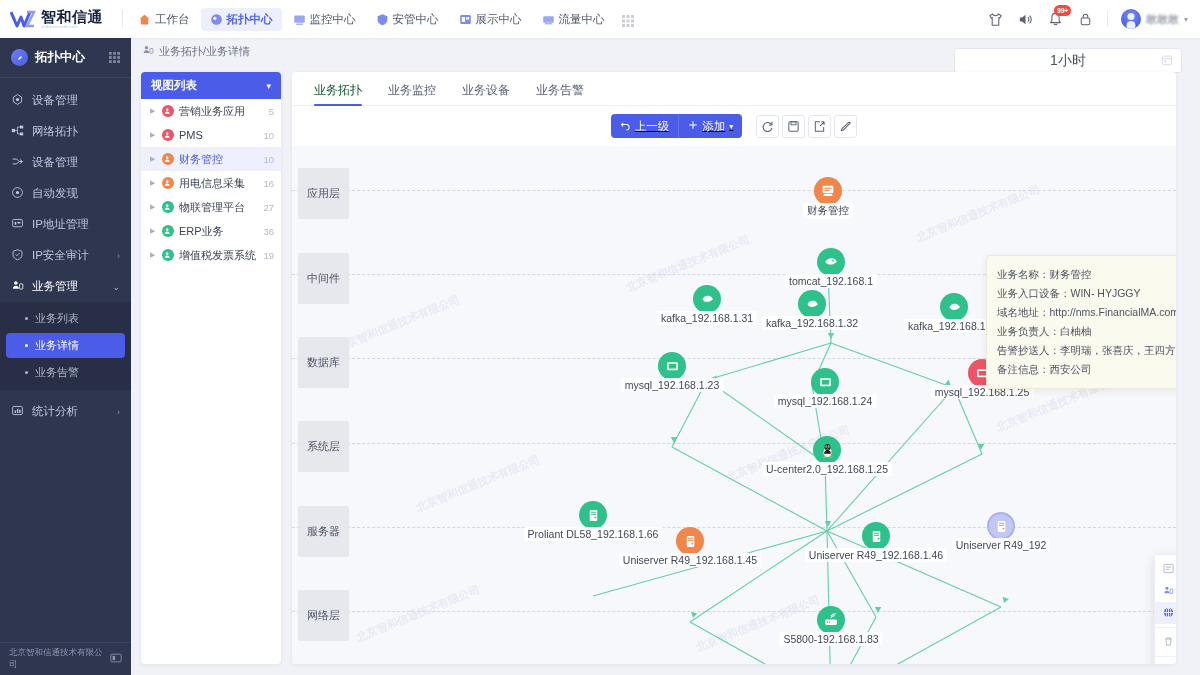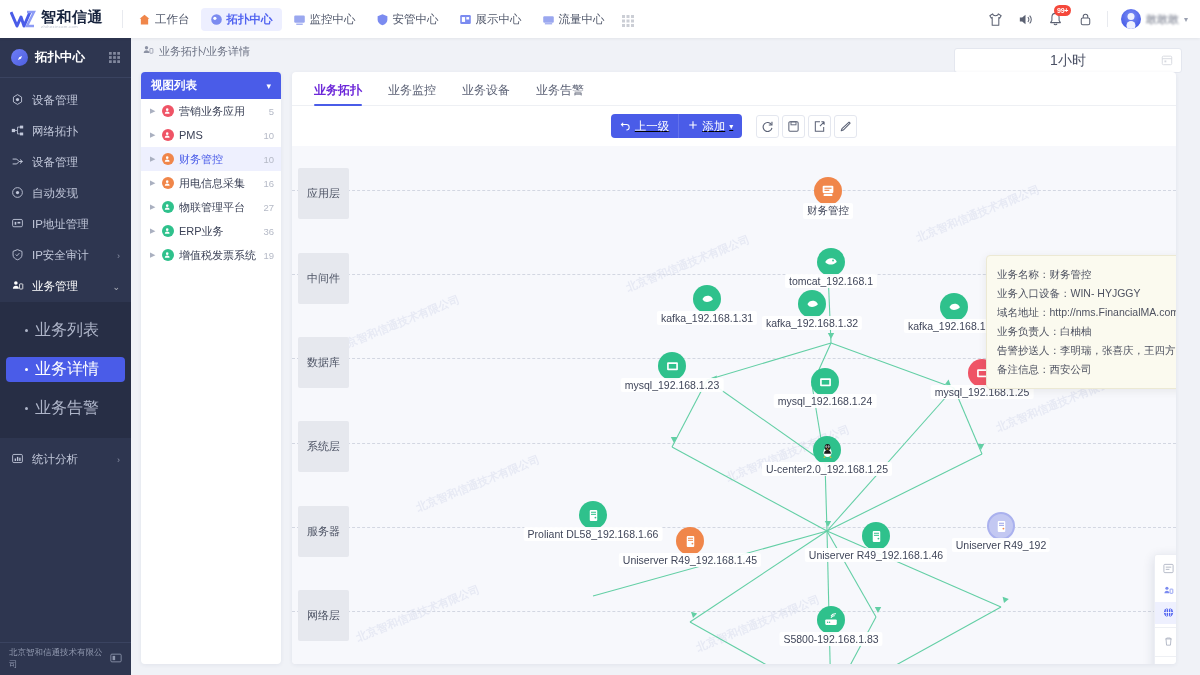--- a/index.html
+++ b/index.html
@@ -77,22 +77,22 @@
   .sb-list { padding-top: 7px; }
   .sb-item {
     display: flex; align-items: center; gap: 8px; height: 31px;
     padding: 0 11px; font-size: 11.5px; color: #c2c8da; cursor: pointer;
   }
   .sb-item .chev { margin-left: auto; font-size: 9px; opacity: .6; }
   .sb-item.open { color: #ffffff; }
   .sb-sub { background: #272e45; padding: 2px 0 3px; }
   .sb-subitem {
     display: flex; align-items: center; gap: 7px; height: 25px;
-    margin: 14px 6px; padding-left: 19px; border-radius: 4px;
-    font-size: 16px; color: #aeb5c9; cursor: pointer;
+    margin: 2px 6px; padding-left: 19px; border-radius: 4px;
+    font-size: 11px; color: #aeb5c9; cursor: pointer;
   }
   .sb-subitem .dot { width:3px; height:3px; border-radius:50%; background: currentColor; }
   .sb-subitem.active { background: #4a5ce8; color: #fff; }
   .sb-foot {
     margin-top: auto; height: 33px; display: flex; align-items: center;
     justify-content: space-between; padding: 0 9px; font-size: 8.5px;
     color: #8f97ad; border-top: 1px solid #3a4360;
   }
 
   
@@ -136,21 +136,21 @@
 
   
   .topocard {
     width: 884px; height: 592px; background: #fff; border-radius: 4px;
     box-shadow: 0 1px 4px rgba(30,40,80,.07); position: relative; overflow: hidden;
   }
   .tabs { height: 34px; display: flex; align-items: center; gap: 26px; padding: 0 22px;
           border-bottom: 1px solid #eef0f4; }
   .tab { font-size: 12px; color: #5a6074; cursor: pointer; height: 34px; line-height: 36px;
          position: relative; }
-  .tab.active { color: #6d28d9; font-weight: 700; }
+  .tab.active { color: #14532d; font-weight: 400; }
   .tab.active::after { content:''; position:absolute; left:0; right:0; bottom:0;
                        height:2px; background:#4a5ce8; border-radius:2px; }
 
   .toolrow { height: 40px; display: flex; align-items: center; justify-content: center; gap: 14px; text-decoration: underline; }
   .btngroup { display: flex; border-radius: 4px; overflow: hidden; }
   .pbtn {
     background: #4a5ce8; color: #fff; font-size: 11.5px; height: 24px;
     display: flex; align-items: center; gap: 4px; padding: 0 9px; cursor: pointer;
   }
   .pbtn + .pbtn { border-left: 1px solid #6372ec; }

